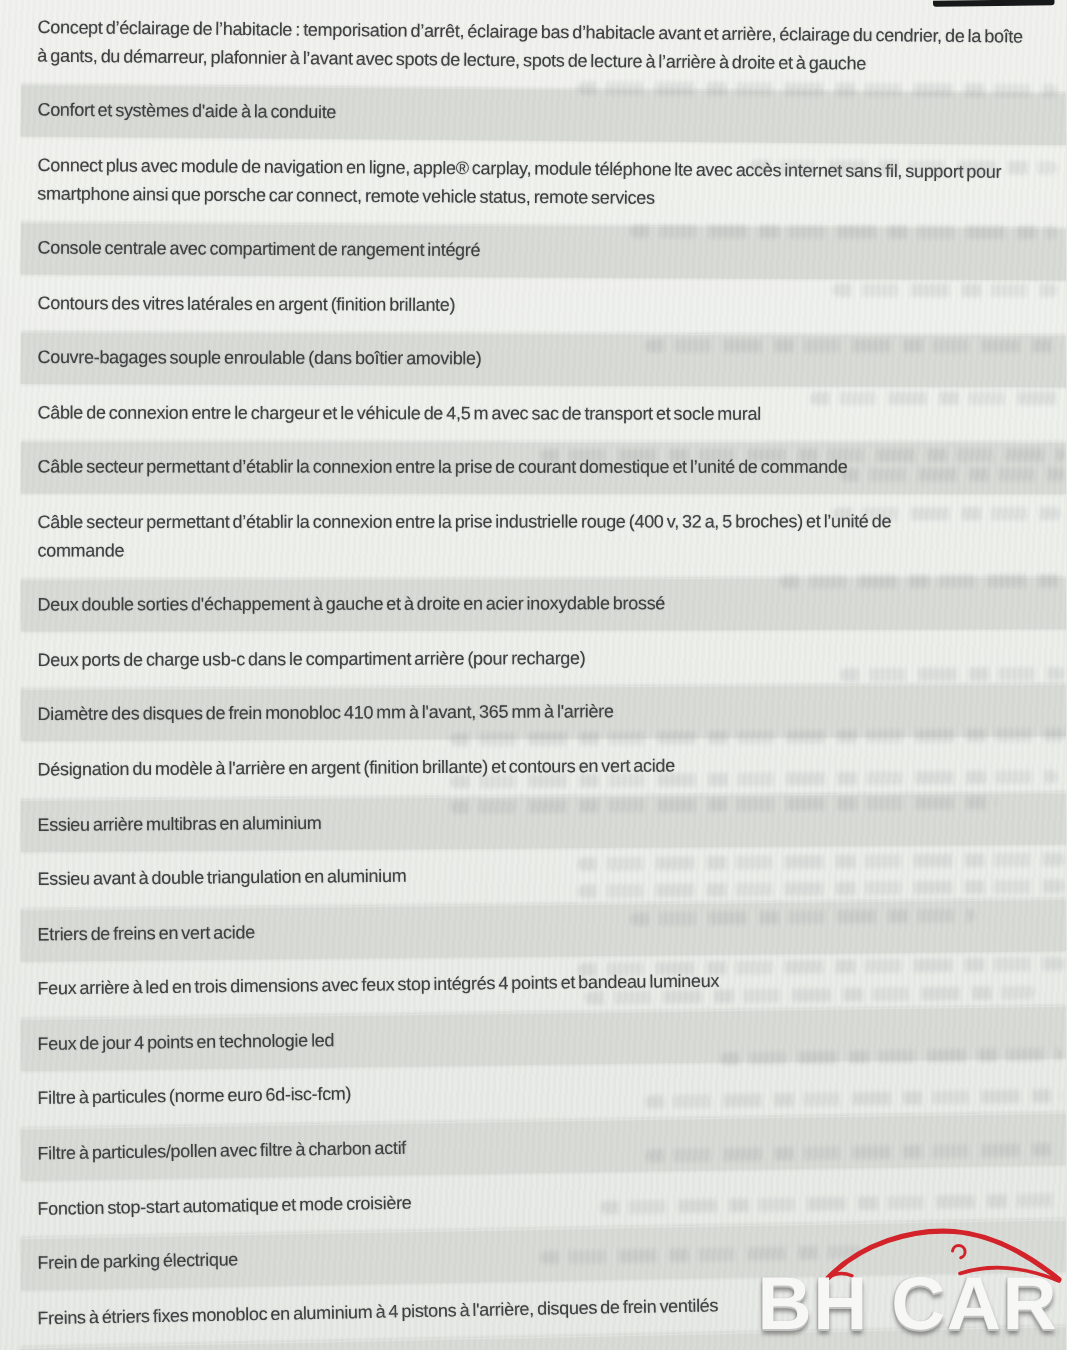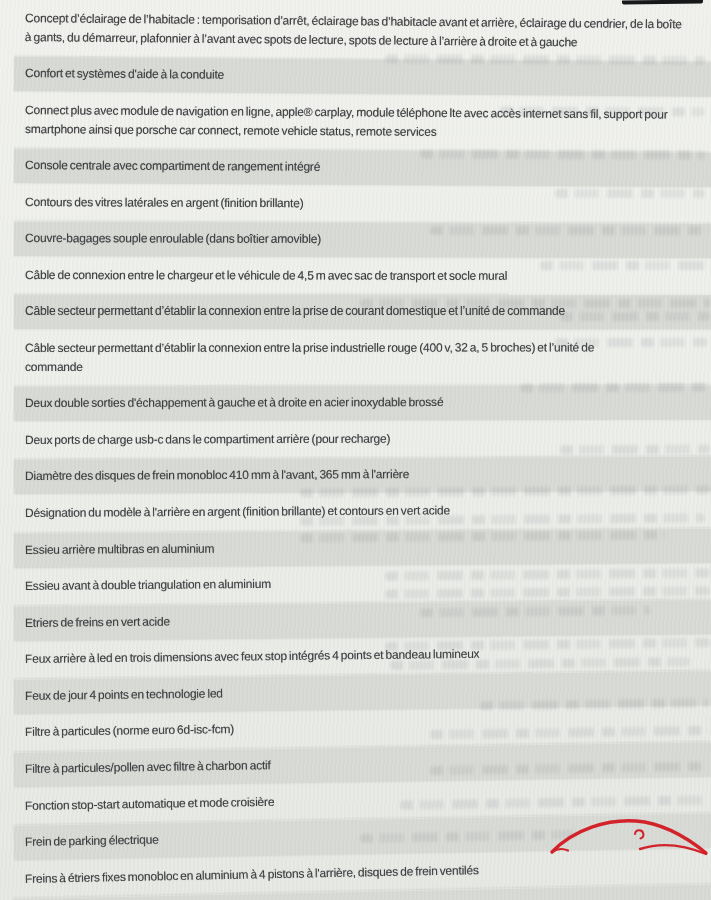--- a/index.html
+++ b/index.html
@@ -114,15 +114,16 @@
 
   <div class="edge-mark"></div>
 
   <div class="logo">
     <svg class="car" viewBox="0 0 162 44">
       <path d="M4,38 C26,15 60,5 88,7 C113,9 136,21 158,39" fill="none" stroke="#d2232a" stroke-width="3.4" stroke-linecap="round"></path>
       <path d="M92,35 C112,28.5 135,30.5 158,40" fill="none" stroke="#d2232a" stroke-width="2.4" stroke-linecap="round"></path>
       <path d="M4,38 C9,34.5 14,34 20,36.5" fill="none" stroke="#d2232a" stroke-width="2.2" stroke-linecap="round"></path>
       <path d="M87,20 a4.2,4.2 0 1 1 5.5,4.5" fill="none" stroke="#d2232a" stroke-width="2" stroke-linecap="round"></path>
     </svg>
+    <div class="logo-text">BH CAR</div>
   </div>
 
 </div>
 
 </body></html>

